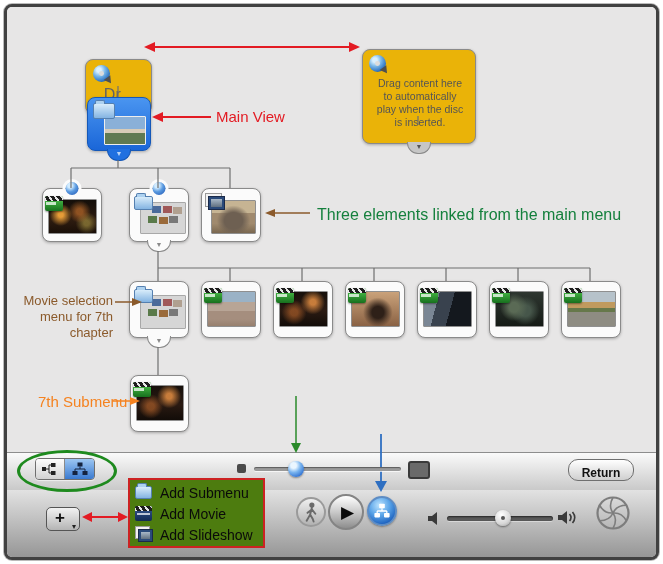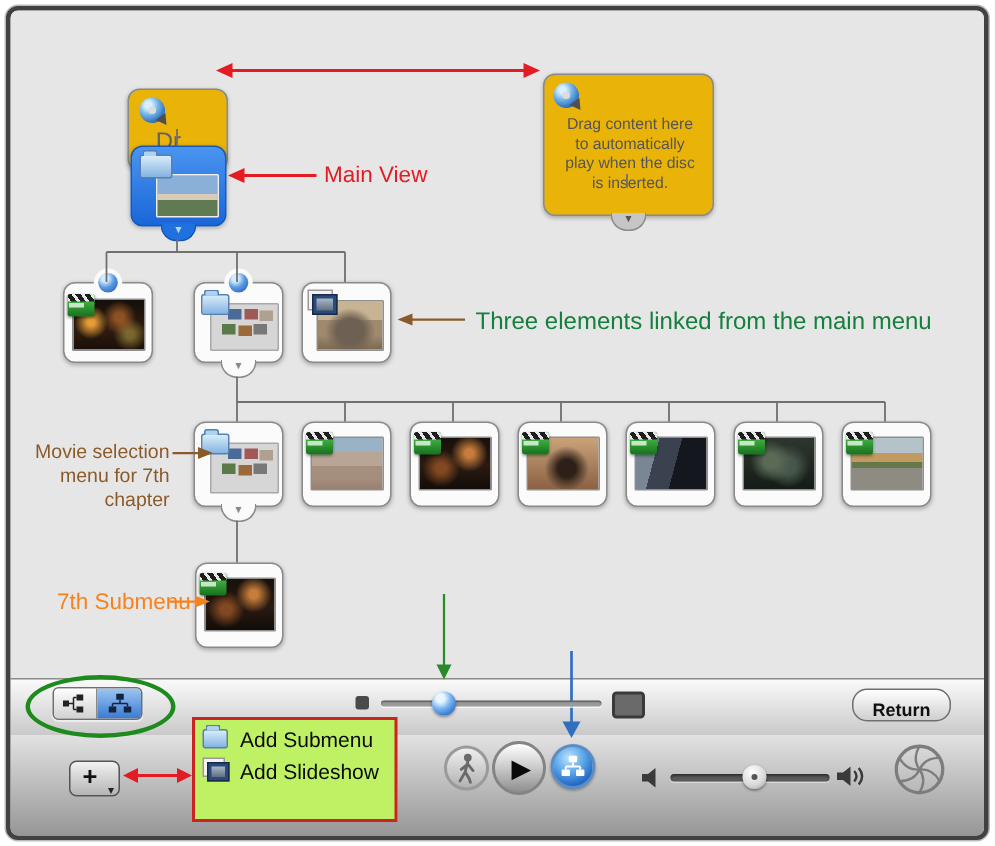--- a/index.html
+++ b/index.html
@@ -61,21 +61,21 @@
   .seg-btn.blue{background:linear-gradient(180deg,#9cc6f2,#3a7ad0);}
   #green-ellipse{position:absolute;left:10px;top:443px;width:94px;height:36px;border:3px solid #1e8a1e;border-radius:50%;z-index:7;}
   #size-min{position:absolute;left:230px;top:457px;width:9px;height:9px;background:#4a4a4a;border-radius:2px;z-index:6;}
   #size-track{position:absolute;left:247px;top:460px;width:147px;height:4px;background:#9a9a9a;border-radius:2px;box-shadow:inset 0 1px 1px rgba(0,0,0,.4),0 1px 0 rgba(255,255,255,.7);z-index:6;}
   #size-thumb{position:absolute;left:281px;top:454px;width:16px;height:16px;border-radius:50%;background:radial-gradient(circle at 35% 28%,#eaf6ff 0 18%,#79b4ef 45%,#2e6fd0 80%,#1e54a8);box-shadow:0 1px 2px rgba(0,0,0,.4);z-index:7;}
   #size-max{position:absolute;left:401px;top:454px;width:18px;height:14px;background:#6a6a6a;border:2px solid #3a3a3a;border-radius:3px;z-index:6;}
   #return-btn{position:absolute;left:561px;top:452px;width:64px;height:20px;border:1px solid #6f6f6f;border-radius:10px;background:linear-gradient(180deg,#ffffff,#cfcfcf);display:flex;align-items:flex-end;justify-content:center;font-size:12px;font-weight:600;color:#111;z-index:6;}
   #add-btn{position:absolute;left:39px;top:500px;width:32px;height:22px;background:linear-gradient(180deg,#f2f2f2,#b4b4b4);border:1px solid #555;border-radius:5px;z-index:6;color:#111;}
   #add-btn .plus{position:absolute;left:8px;top:0px;font-size:17px;font-weight:bold;}
   #add-btn .caret{position:absolute;right:3px;bottom:-1px;font-size:8px;color:#222;}
-  #add-menu{position:absolute;left:121px;top:471px;width:137px;height:70px;background:#bef264;border:2px solid #cc2222;z-index:8;padding:2px 0;box-sizing:border-box;text-align:right;}
+  #add-menu{position:absolute;left:121px;top:471px;width:137px;height:70px;background:#4d7c0f;border:2px solid #cc2222;z-index:8;padding:2px 0;box-sizing:border-box;text-align:right;}
   .menu-item{height:21px;display:flex;align-items:center;padding-left:5px;gap:6px;}
   .mi-icon{position:relative;width:19px;height:15px;flex:0 0 19px;}
   .mi-icon .folder{left:0;top:1px;width:15px;height:11px;}
   .mi-icon .clapper{top:0;left:0;width:17px;height:15px;box-shadow:none;}
   .mi-icon .slides{left:3px;top:2px;width:13px;height:11px;}
   .mi-label{font-size:14px;color:#0a0a0a;}
   .round-btn{position:absolute;border-radius:50%;z-index:6;display:flex;align-items:center;justify-content:center;}
   #motion-btn{left:289px;top:490px;width:30px;height:30px;background:linear-gradient(180deg,#efefef,#b2b2b2);border:2px solid #9a9a9a;box-sizing:border-box;}
   #play-btn{left:321px;top:487px;width:36px;height:36px;background:linear-gradient(180deg,#ffffff,#cfcfcf 45%,#8e8e8e);border:2px solid #848484;box-sizing:border-box;color:#0a0a0a;font-size:17px;padding-left:3px;}
   #mapview-btn{left:360px;top:489px;width:30px;height:30px;background:radial-gradient(circle at 40% 28%,#bce4ff,#5aa4e8 42%,#1e63c0 78%,#15509a);border:2px solid #5d8cc4;box-sizing:border-box;box-shadow:0 1px 2px rgba(0,0,0,.35);}
@@ -259,20 +259,26 @@
   </div>
   <div id="add-menu">
     <div class="menu-item">
       <span class="mi-icon">
           <span class="folder"></span>
         </span>
       <span class="mi-label">Add Submenu</span>
     </div>
     <div class="menu-item">
       <span class="mi-icon">
+          <span class="clapper navy"></span>
+        </span>
+      <span class="mi-label">Add Movie</span>
+    </div>
+    <div class="menu-item">
+      <span class="mi-icon">
           <span class="slides"></span>
         </span>
       <span class="mi-label">Add Slideshow</span>
     </div>
   </div>
 
   <div class="round-btn" id="motion-btn">
     <svg width="26" height="26" viewBox="0 0 30 30">
       <circle cx="16" cy="7" r="3" fill="#6a6a6a"></circle>
       <path d="M16,10 L14,18 M14,18 L10,25 M14,18 L17,23 L18,26 M16,12 L11,16 M16,12 L20,17" stroke="#6a6a6a" stroke-width="2.2" fill="none" stroke-linecap="round"></path>

